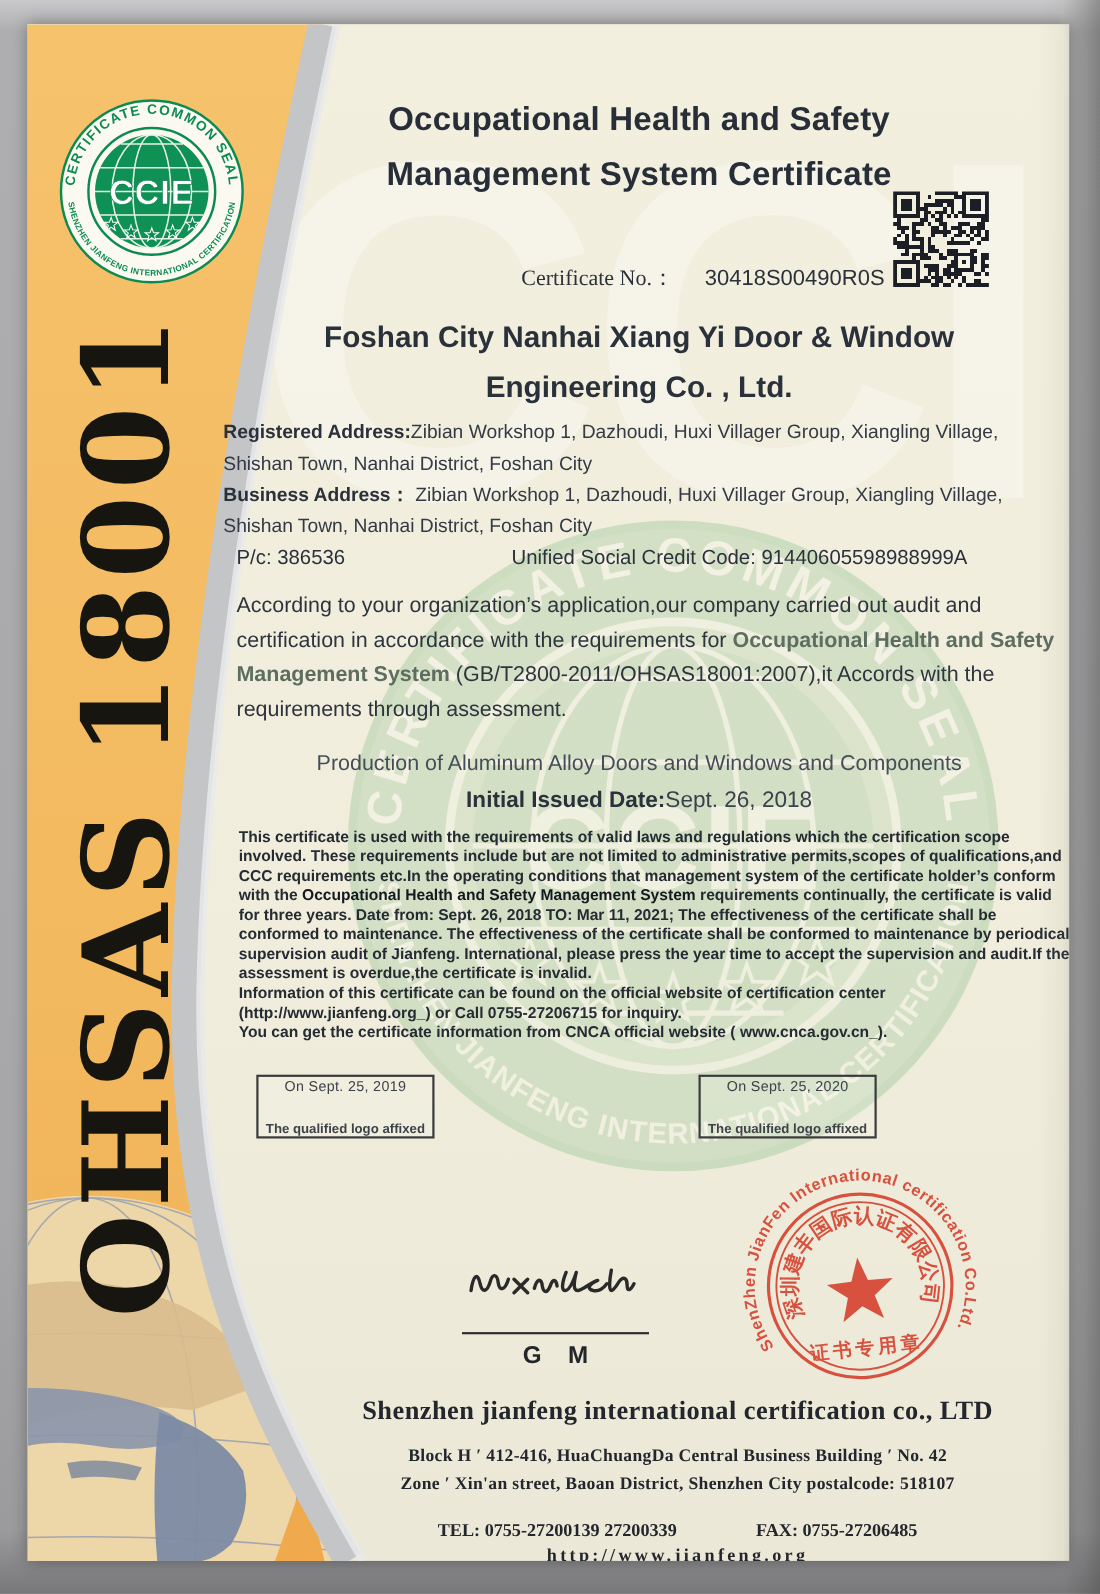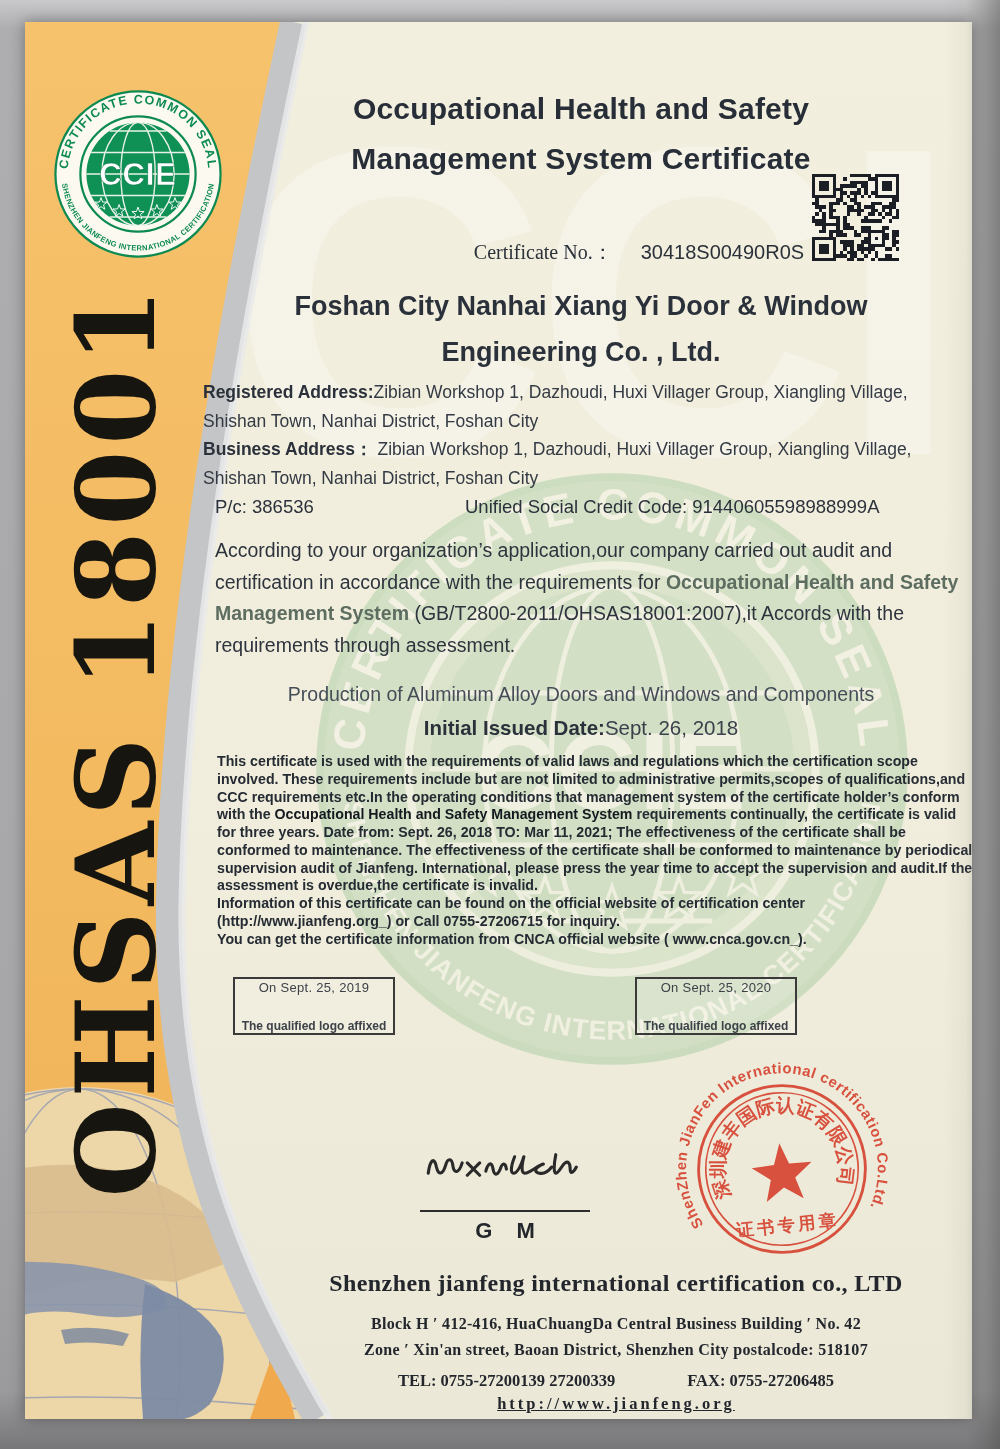--- a/index.html
+++ b/index.html
@@ -90,21 +90,21 @@
   .stamp{position:absolute;left:642px;top:1032px;width:230px;height:230px;z-index:4;
     transform:rotate(-6deg);opacity:.9;}
   .stamp svg{width:100%;height:100%;}
   .stamp text{fill:#d6402e;font-weight:bold;}
   .stamp .ring{fill:none;stroke:#d6402e;}
 
   .footer{position:absolute;left:210px;top:1248px;width:762px;z-index:3;
     font-family:"Liberation Serif","DejaVu Serif",serif;font-weight:bold;color:#23272d;text-align:center;}
   .footer .org{font-size:24px;letter-spacing:.4px;margin-bottom:14px;}
   .footer .a1,.footer .a2{font-size:16px;line-height:26px;letter-spacing:.3px;}
-  .footer .telrow{font-size:16.5px;margin-top:8px;display:flex;justify-content:center;gap:72px;}
+  .footer .telrow{font-size:16.5px;margin-top:18px;display:flex;justify-content:center;gap:72px;}
   .footer .url{font-size:16.5px;letter-spacing:3px;margin-top:3px;text-decoration:underline;}
 </style>
 </head>
 <body>
 
 <div class="scan">
   <div class="paper">
 
     <div class="bigccie">CCIE</div>
 

